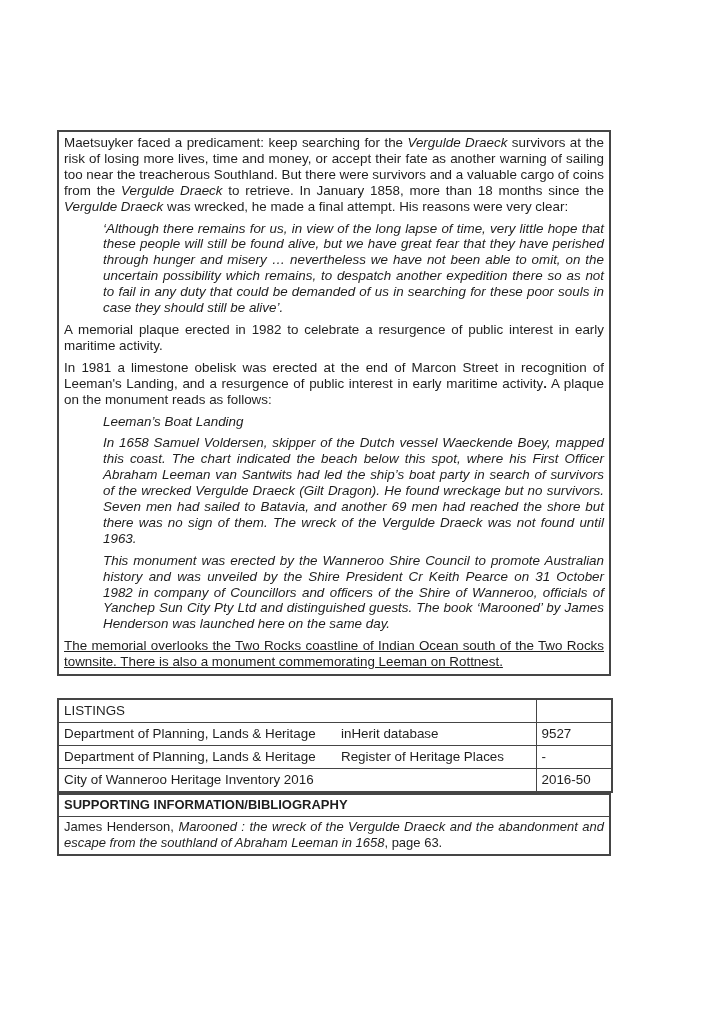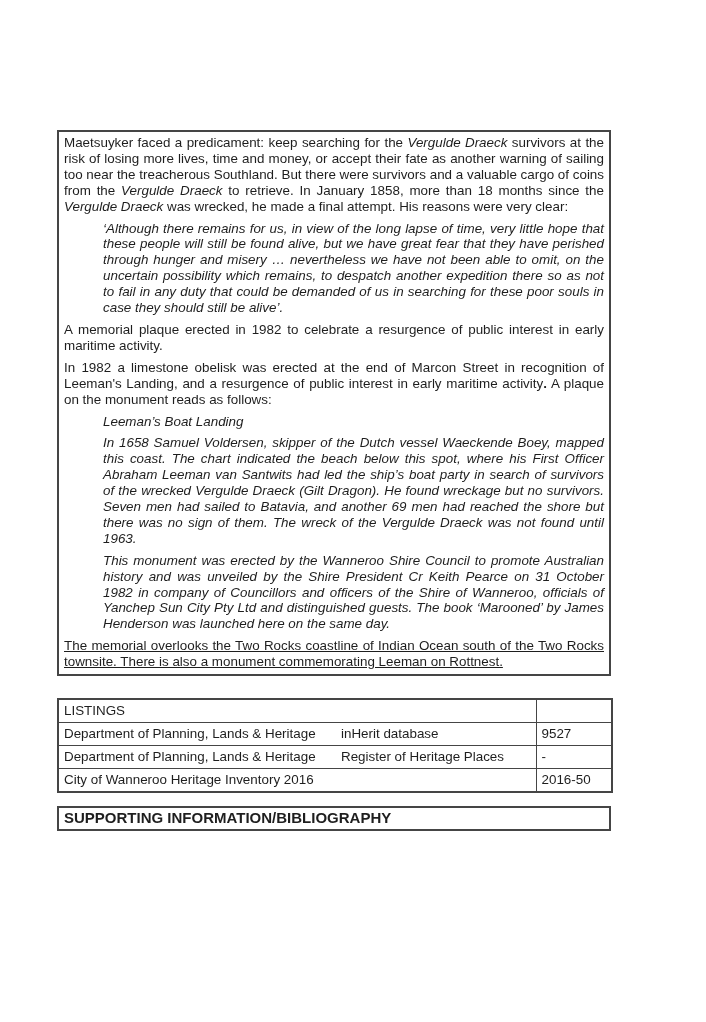--- a/index.html
+++ b/index.html
@@ -76,24 +76,23 @@
     font-weight:normal;
   }
   table.listings td.c-ref{
     border-left:1.6px solid var(--line);
   }
 
   
   table.bib{
     box-sizing:border-box;
     width:554px;
-    margin-top:13px;
     border-collapse:collapse;
     border:2px solid var(--line);
-    font-size:15px;
+    font-size:13px;
   }
   table.bib td{
     padding:2px 5px 3px 5px;
     line-height:15.9px;
     vertical-align:top;
   }
   table.bib td.hdr{
     font-weight:bold;
     border-bottom:1.6px solid var(--line);
     height:16px;
@@ -107,21 +106,21 @@
 </head>
 <body style="background: rgb(255, 255, 255);">
 
 <div class="page">
   <div class="content">
 
     <div class="doc-box">
       <p class="body"><span>Maetsuyker faced a predicament: keep searching for the </span><span class="it">Vergulde Draeck</span><span> survivors at the risk of losing more lives, time and money, or accept their fate as another warning of sailing too near the treacherous Southland. But there were survivors and a valuable cargo of coins from the </span><span class="it">Vergulde Draeck</span><span> to retrieve. In January 1858, more than 18 months since the </span><span class="it">Vergulde Draeck</span><span> was wrecked, he made a final attempt. His reasons were very clear:</span></p>
         <p class="quote"><span class="it">‘Although there remains for us, in view of the long lapse of time, very little hope that these people will still be found alive, but we have great fear that they have perished through hunger and misery … nevertheless we have not been able to omit, on the uncertain possibility which remains, to despatch another expedition there so as not to fail in any duty that could be demanded of us in searching for these poor souls in case they should still be alive’.</span></p>
         <p class="body"><span>A memorial plaque erected in 1982 to celebrate a resurgence of public interest in early maritime activity.</span></p>
-        <p class="body"><span>In 1982 a limestone obelisk was erected at the end of Marcon Street in recognition of Leeman's Landing, and a resurgence of public interest in early maritime activity</span><span class="bd">.</span><span> A plaque on the monument reads as follows:</span></p>
+        <p class="body"><span>In 1981 a limestone obelisk was erected at the end of Marcon Street in recognition of Leeman's Landing, and a resurgence of public interest in early maritime activity</span><span class="bd">.</span><span> A plaque on the monument reads as follows:</span></p>
         <p class="quote"><span class="it">Leeman’s Boat Landing</span></p>
         <p class="quote"><span class="it">In 1658 Samuel Voldersen, skipper of the Dutch vessel Waeckende Boey, mapped this coast.  The chart indicated the beach below this spot, where his First Officer Abraham Leeman van Santwits had led the ship’s boat party in search of survivors of the wrecked Vergulde Draeck (Gilt Dragon). He found wreckage but no survivors. Seven men had sailed to Batavia, and another 69 men had reached the shore but there was no sign of them. The wreck of the Vergulde Draeck was not found until 1963.</span></p>
         <p class="quote"><span class="it">This monument was erected by the Wanneroo Shire Council to promote Australian history and was unveiled by the Shire President Cr Keith Pearce on 31 October 1982 in company of Councillors and officers of the Shire of Wanneroo, officials of Yanchep Sun City Pty Ltd and distinguished guests.  The book ‘Marooned’ by James Henderson was launched here on the same day.</span></p>
         <p class="body"><span>The memorial overlooks the Two Rocks coastline of Indian Ocean south of the Two Rocks townsite. There is also a monument commemorating Leeman on Rottnest.</span></p>
     </div>
 
     <table class="listings">
       <colgroup>
         <col style="width:278px">
         <col style="width:200px">
@@ -148,17 +147,20 @@
             <td class="c-ref">2016-50</td>
           </tr>
       </tbody>
     </table>
 
     <table class="bib">
       <tbody>
         <tr>
           <td class="hdr">SUPPORTING INFORMATION/BIBLIOGRAPHY</td>
         </tr>
+        <tr>
+          <td class="entry"><span>James Henderson, </span><span class="it">Marooned : the wreck of the Vergulde Draeck and the abandonment and escape from the southland of Abraham Leeman in 1658</span><span>, page 63.</span></td>
+        </tr>
       </tbody>
     </table>
 
   </div>
 </div>
 
 </body></html>

